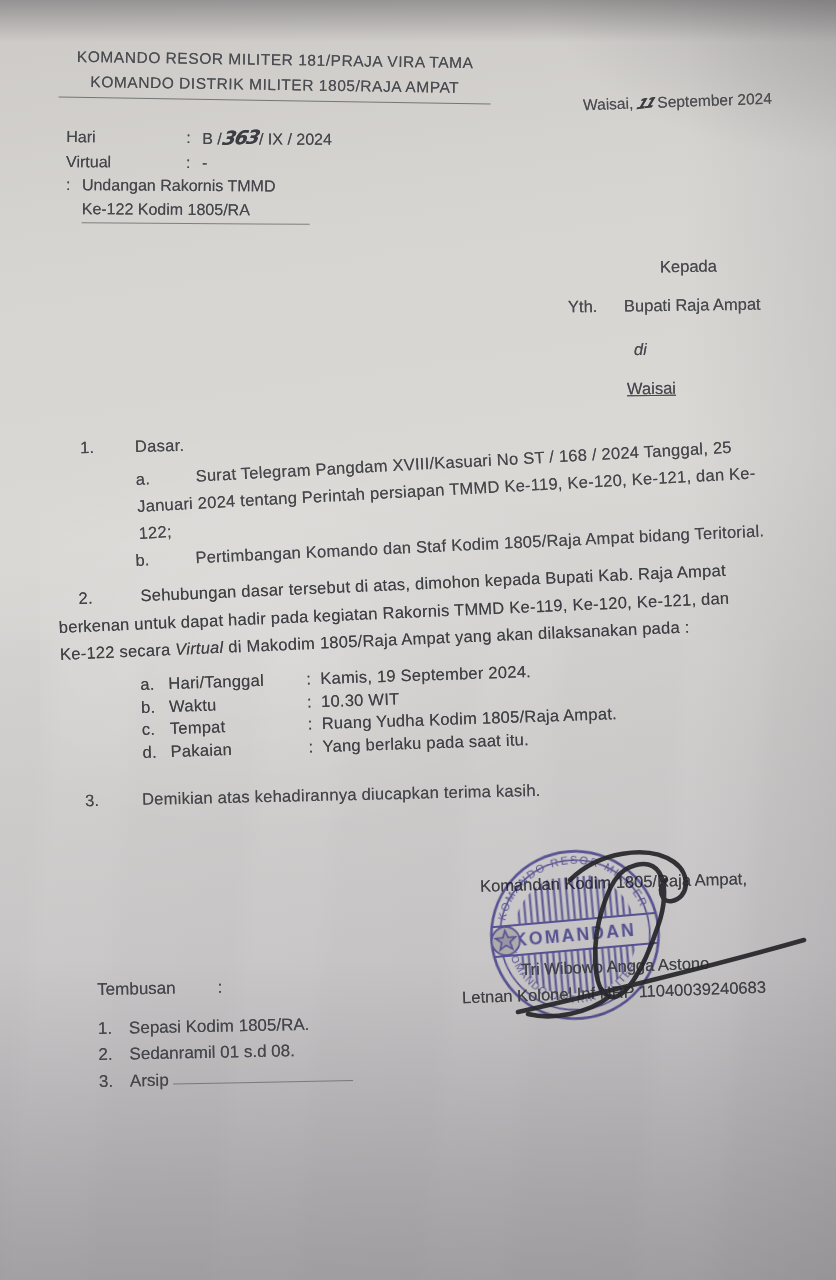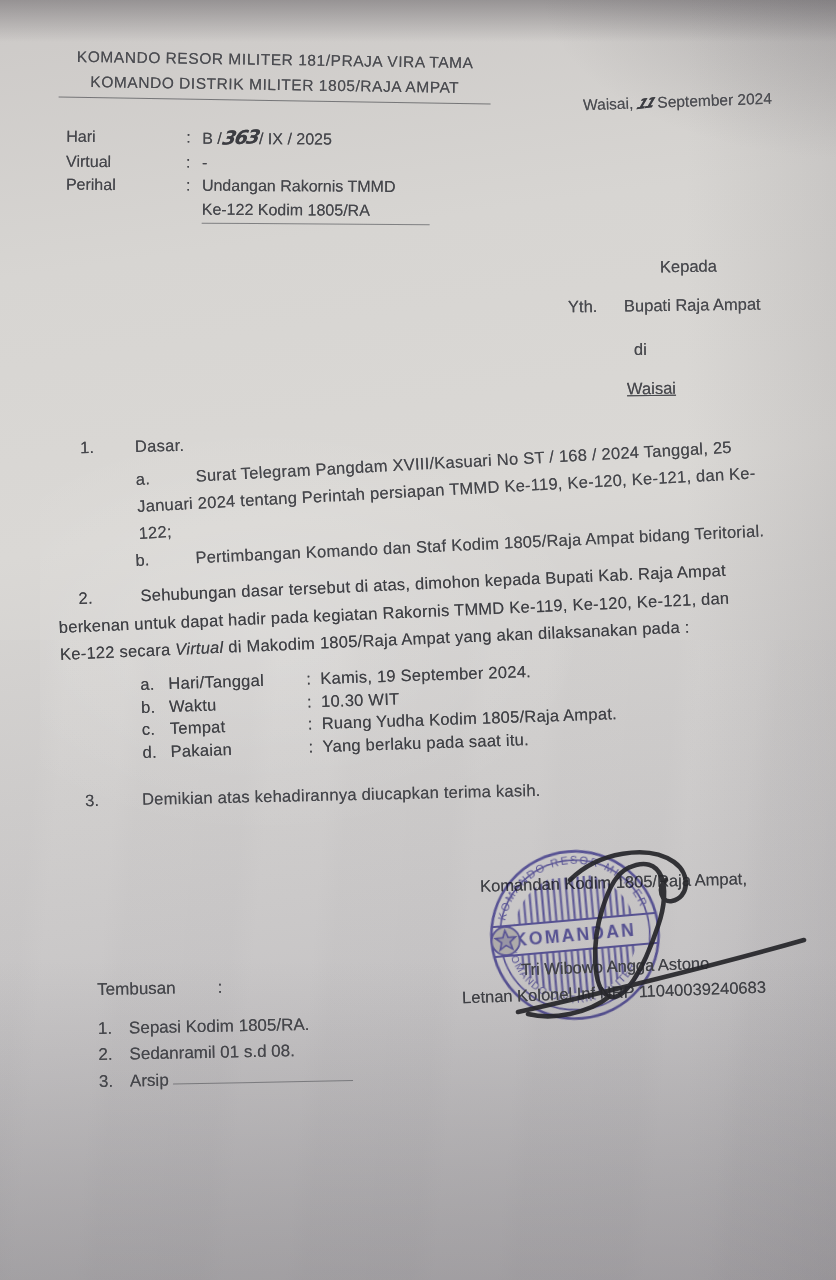--- a/index.html
+++ b/index.html
@@ -91,43 +91,42 @@
   <div class="abs dateline txt">
     <span>Waisai,</span>
     <span class="hand hand-day">11</span>
     <span>September 2024</span>
   </div>
 
   <div class="abs meta txt">
     <div class="row">
       <span class="lbl">Hari</span>
       <span class="col">:</span>
-      <span><span>B /</span><span class="hand hand-no">363</span><span>/ IX / 2025</span></span>
+      <span><span>B /</span><span class="hand hand-no">363</span><span>/ IX / 2024</span></span>
     </div>
     <div class="row">
       <span class="lbl">Virtual</span>
       <span class="col">:</span>
       <span>-</span>
     </div>
     <div class="row">
-      <span class="lbl">Perihal</span>
       <span class="col">:</span>
       <span>
         <span>Undangan Rakornis TMMD</span><br>
         <span class="perihal-u">Ke-122 Kodim 1805/RA</span>
       </span>
     </div>
   </div>
 
   <div class="abs recipient txt" style="left:660px;top:257px;transform:rotate(-0.8deg);">Kepada</div>
   <div class="abs recipient txt" style="left:568px;top:296px;transform:rotate(-0.8deg);">
     <span>Yth.</span>
     <span style="margin-left:22px;">Bupati Raja Ampat</span>
   </div>
-  <div class="abs recipient txt" style="left:634px;top:340px;transform:rotate(-0.8deg);">di</div>
+  <div class="abs recipient txt" style="left:634px;top:340px;transform:rotate(-0.8deg);font-style:italic;">di</div>
   <div class="abs recipient txt" style="left:627px;top:379px;transform:rotate(-0.8deg);text-decoration:underline;">Waisai</div>
 
   <div class="abs b p1 txt">
     <span class="n">1.</span><span>Dasar.</span>
   </div>
   <div class="abs b p1a txt">
     <div><span class="n">a.</span><span>Surat Telegram Pangdam XVIII/Kasuari No ST / 168 / 2024 Tanggal, 25</span></div>
     <div>Januari 2024 tentang Perintah persiapan TMMD Ke-119, Ke-120, Ke-121, dan Ke-</div>
     <div>122;</div>
   </div>

